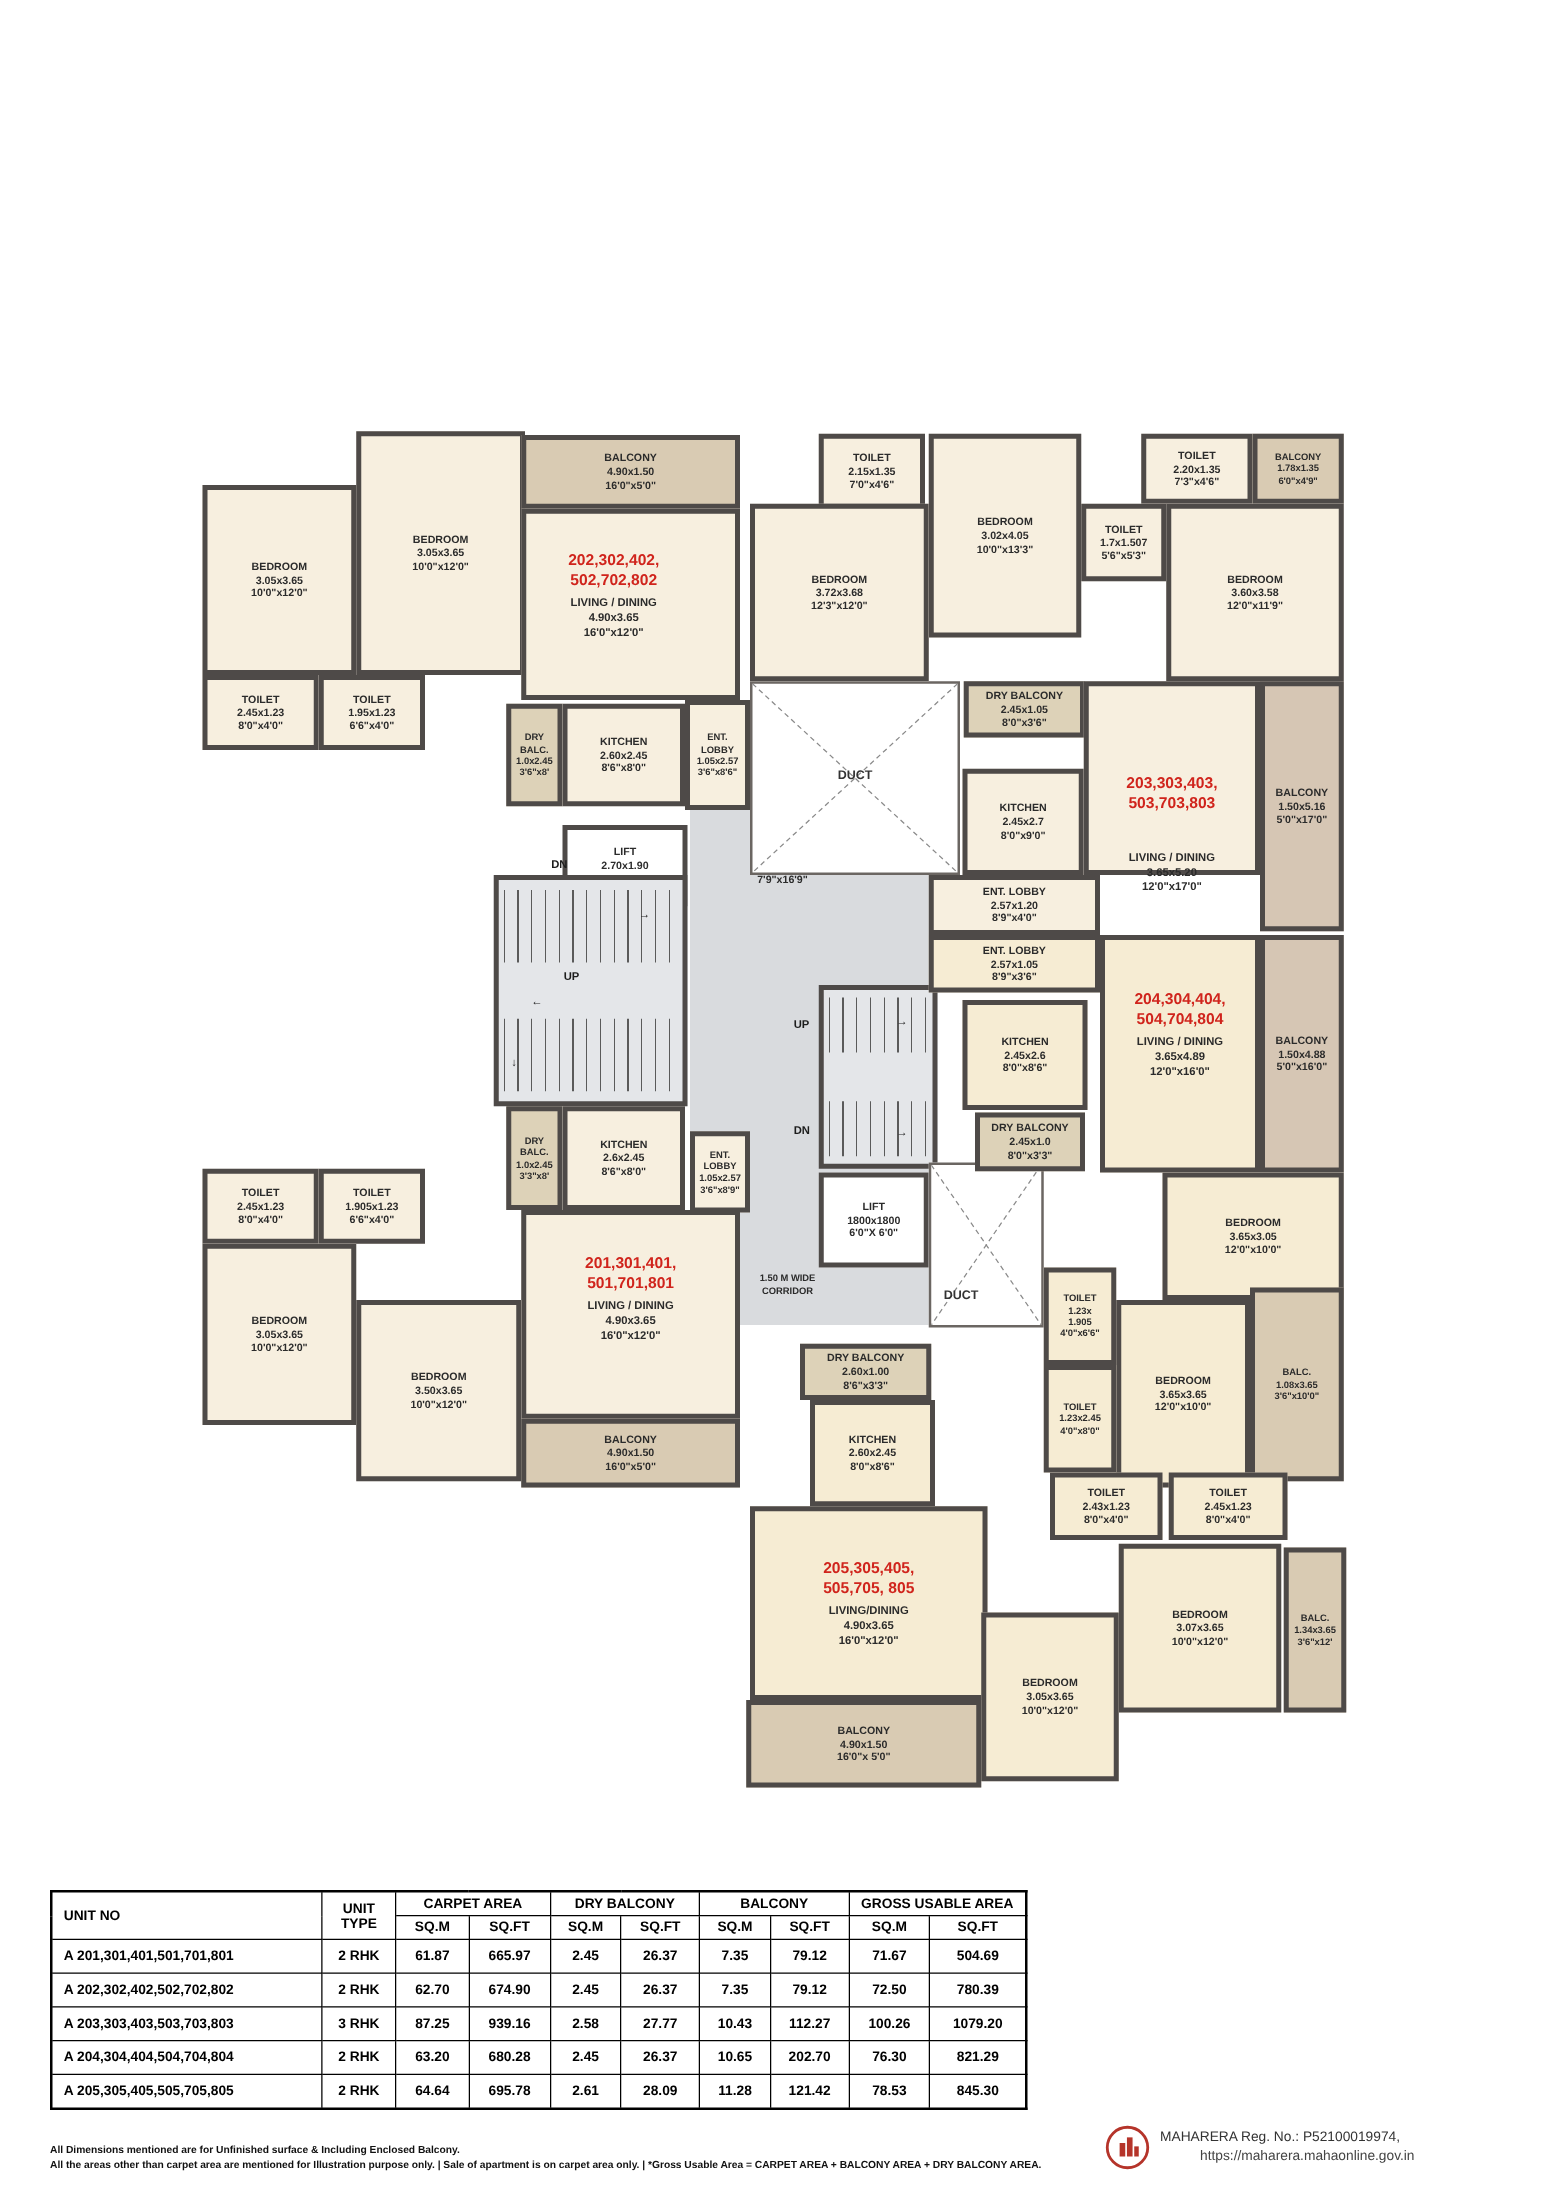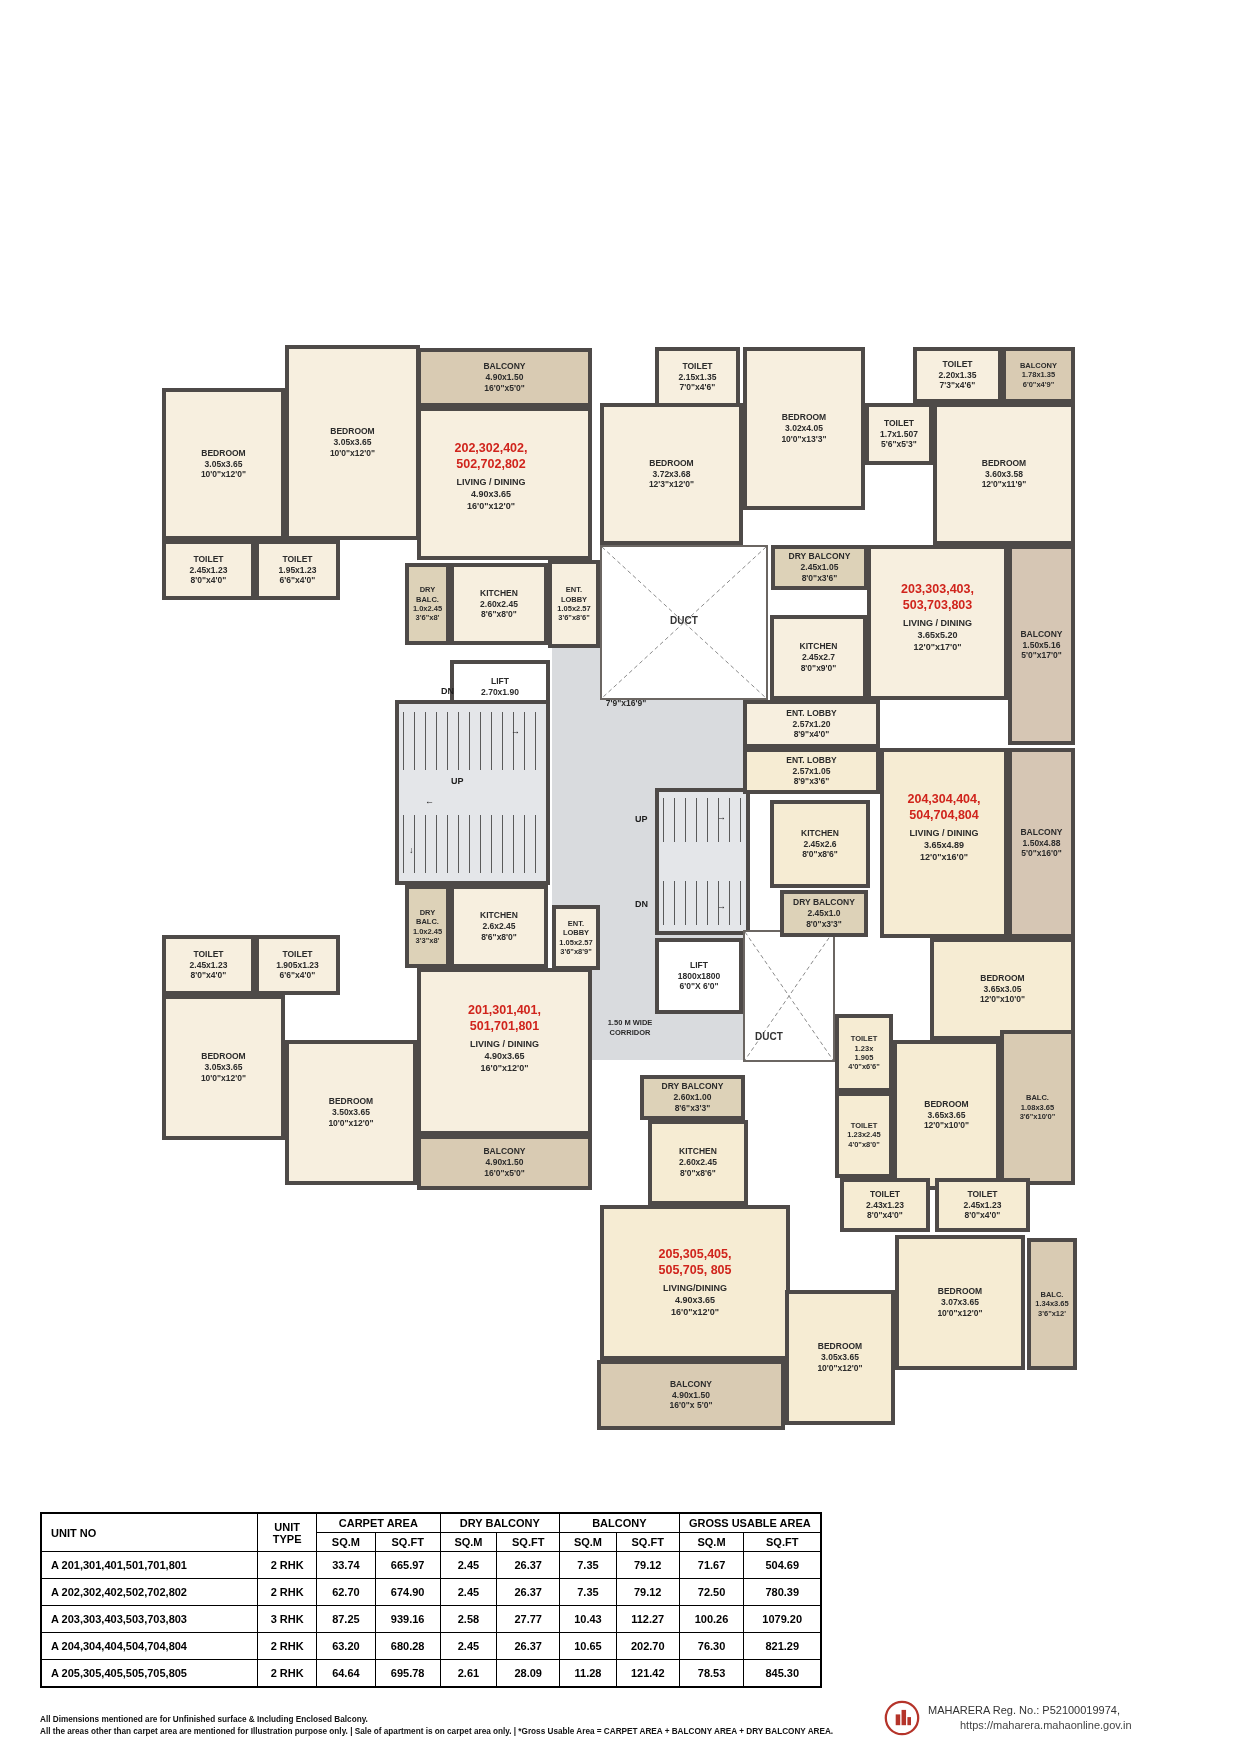--- a/index.html
+++ b/index.html
@@ -159,21 +159,21 @@
   <div class="room" style="left:933px;top:403px;width:142px;height:142px;">BEDROOM
 3.60x3.58
 12'0"x11'9"</div>
   <div class="room dryb" style="left:771px;top:545px;width:97px;height:45px;">DRY BALCONY
 2.45x1.05
 8'0"x3'6"</div>
   <div class="room" style="left:770px;top:615px;width:97px;height:85px;">KITCHEN
 2.45x2.7
 8'0"x9'0"</div>
   <div class="room" style="left:867px;top:545px;width:141px;height:155px;"></div>
-  <div class="unitbox" style="left:867px;top:524px;width:141px;height:155px;padding-top:58px;">
+  <div class="unitbox" style="left:867px;top:561px;width:141px;height:155px;padding-top:58px;justify-content:space-between;">
     <span class="red">203,303,403,
 503,703,803</span>
     <span class="liv">LIVING / DINING
 3.65x5.20
 12'0"x17'0"</span>
   </div>
   <div class="room balc2" style="left:1008px;top:545px;width:67px;height:200px;">BALCONY
 1.50x5.16
 5'0"x17'0"</div>
   <div class="room" style="left:743px;top:700px;width:137px;height:48px;">ENT. LOBBY
@@ -316,21 +316,21 @@
         <th>SQ.M</th>
         <th>SQ.FT</th>
         <th>SQ.M</th>
         <th>SQ.FT</th>
       </tr>
     </thead>
     <tbody>
         <tr>
           <td class="lefty">A 201,301,401,501,701,801</td>
           <td>2 RHK</td>
-          <td>33.74</td>
+          <td>61.87</td>
           <td>665.97</td>
           <td>2.45</td>
           <td>26.37</td>
           <td>7.35</td>
           <td>79.12</td>
           <td>71.67</td>
           <td>504.69</td>
         </tr>
         <tr>
           <td class="lefty">A 202,302,402,502,702,802</td>

